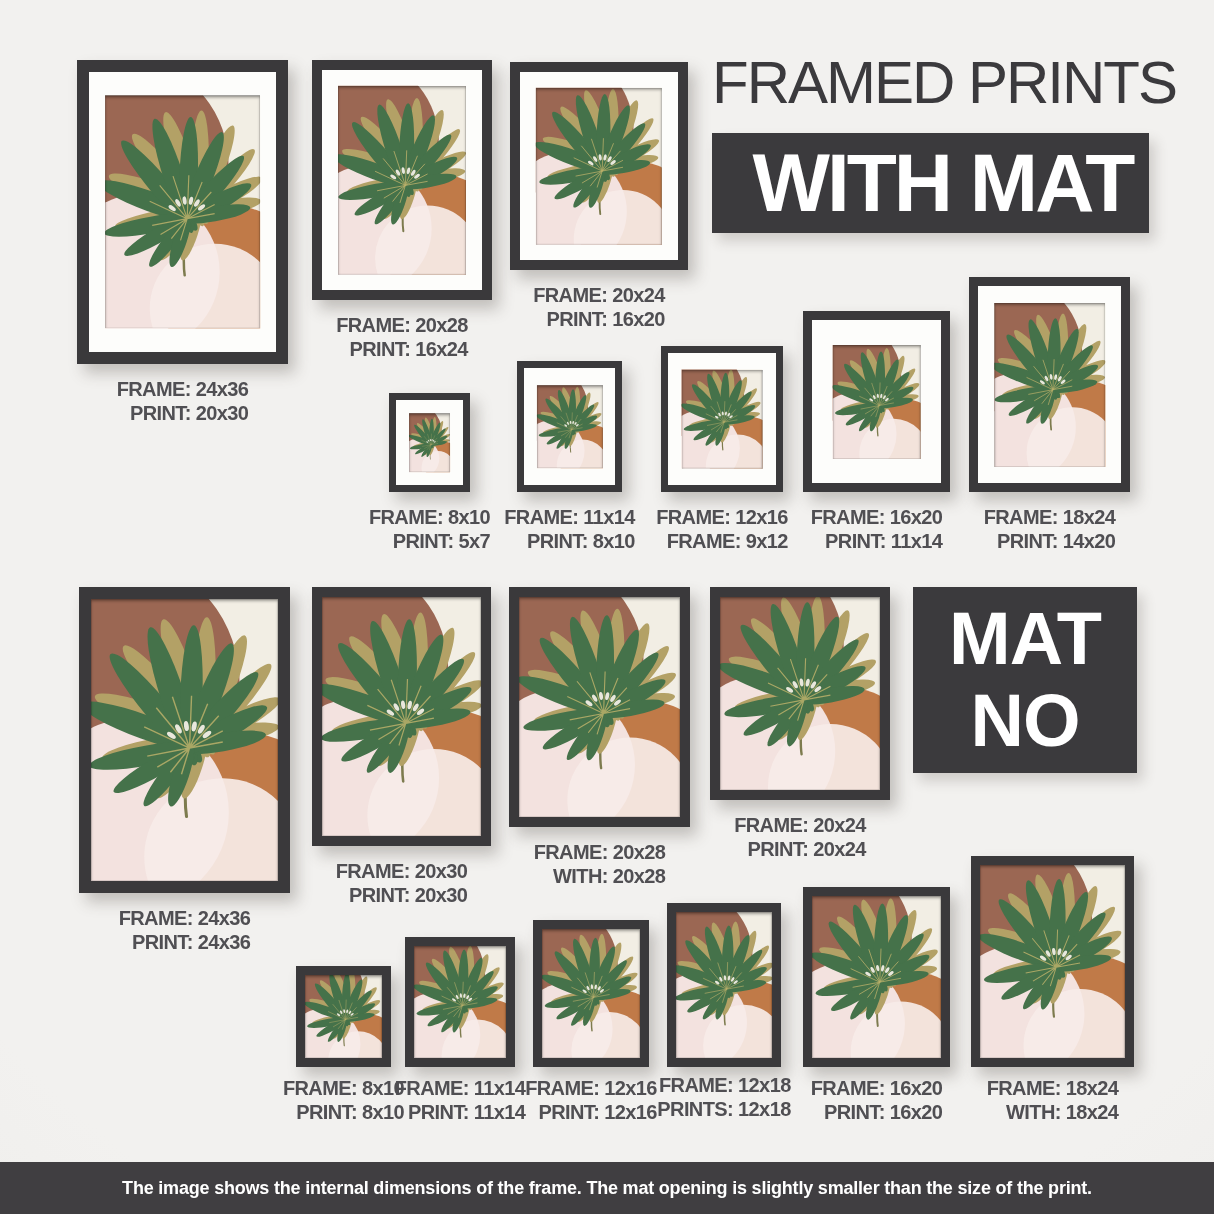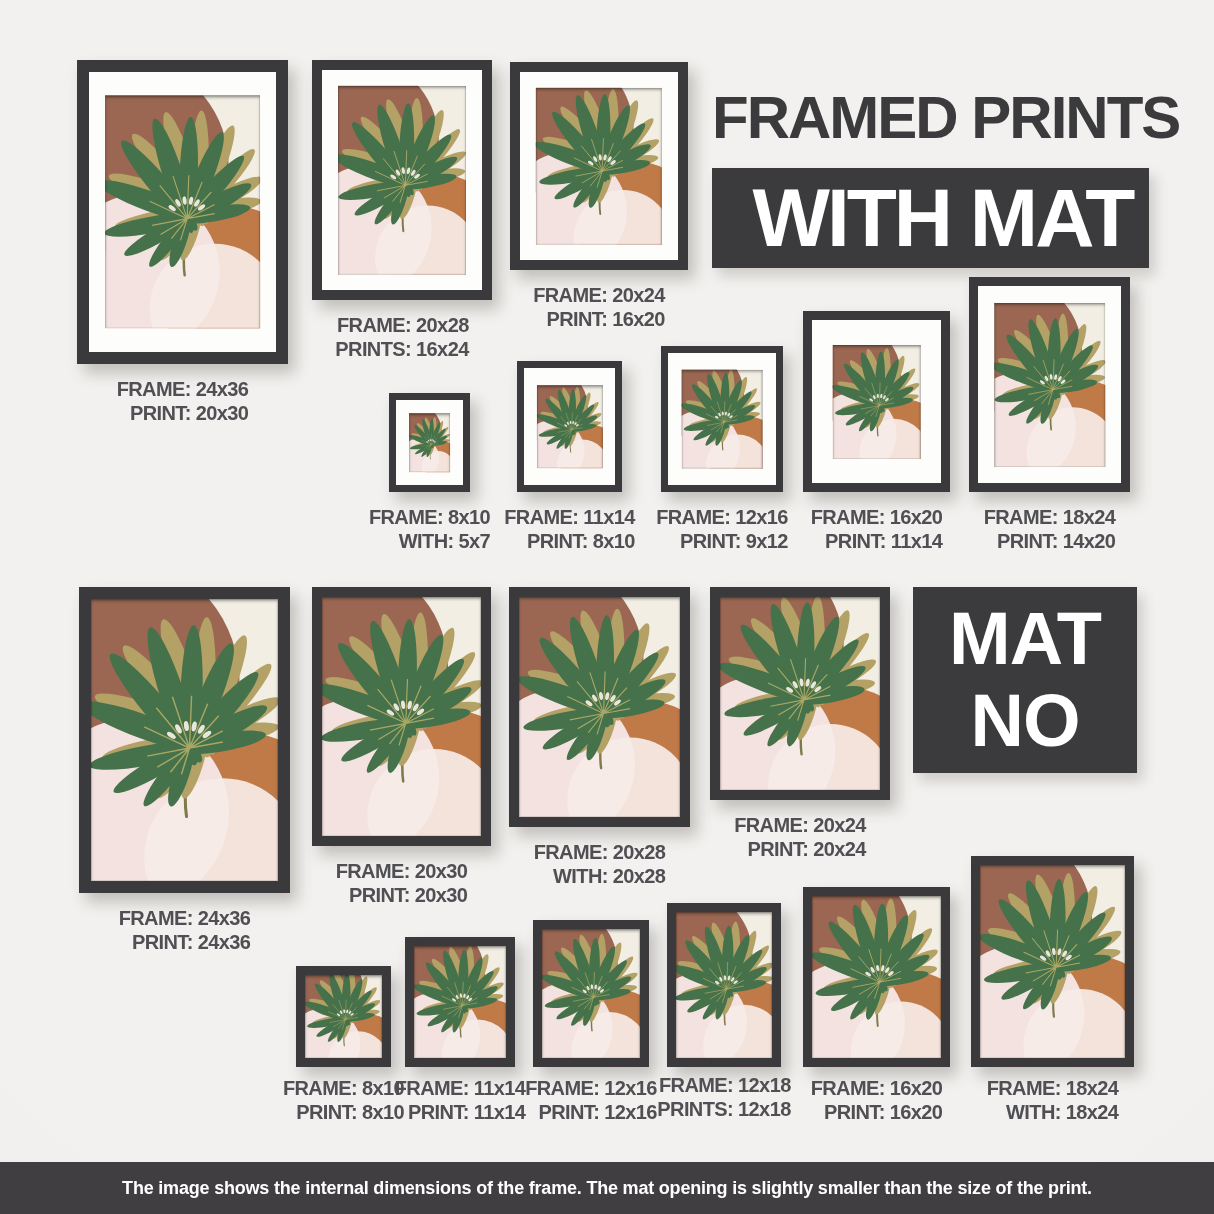--- a/index.html
+++ b/index.html
@@ -30,23 +30,22 @@
   }
   .art{width:100%; height:100%; display:block;}
   .lbl{
     position:relative; left:50%; transform:translateX(-50%);
     width:max-content; margin-top:13px; text-align:right;
     font-weight:bold; font-size:20px; line-height:24px;
     letter-spacing:-0.6px; color:var(--label);
   }
   .head{position:absolute; left:712px; top:48px; width:437px; text-align:center;}
   .head .t1{
-    font-weight:bold; font-size:60px; letter-spacing:-2px; color:var(--ink);
+    font-weight:normal; font-size:60px; letter-spacing:-2px; color:var(--ink);
     white-space:nowrap;
-    margin-top:35px;
   }
   .head .t2{
     margin-top:16px; height:100px; background:var(--panel); color:#fff;
     font-weight:bold; font-size:82px; letter-spacing:-3px;
     display:flex; align-items:center; justify-content:center;
     box-shadow:6px 8px 12px rgba(70,62,55,.20); white-space:nowrap;padding-left:24px;
   }
   .nomat-panel{
     position:absolute; left:913px; top:587px; width:224px; height:186px;
     background:var(--panel); color:#fff; font-weight:bold; font-size:74px;
@@ -131,21 +130,21 @@
   <div class="item" style="left:312px;top:60px;width:180px">
     <div class="fbox" style="height: 240px; border-width: 10px;">
         <div class="open" style="width:80.0%;height:85.7%">
           <svg class="art" viewBox="0 0 200 280" preserveAspectRatio="xMidYMid slice">
             <use href="#artSym"></use>
           </svg>
         </div>
       </div>
     <div class="lbl">
       <div>FRAME: 20x28</div>
-      <div>PRINTS: 16x24</div>
+      <div>PRINT: 16x24</div>
     </div>
   </div>
   <div class="item" style="left:510px;top:62px;width:178px">
     <div class="fbox" style="height: 208px; border-width: 10px;">
         <div class="open" style="width:80.0%;height:83.3%">
           <svg class="art" viewBox="0 0 200 280" preserveAspectRatio="xMidYMid slice">
             <use href="#artSym"></use>
           </svg>
         </div>
       </div>
@@ -157,21 +156,21 @@
   <div class="item" style="left:389px;top:393px;width:81px">
     <div class="fbox" style="height: 99px; border-width: 7px;">
         <div class="open" style="width:62.5%;height:70.0%">
           <svg class="art" viewBox="0 0 200 280" preserveAspectRatio="xMidYMid slice">
             <use href="#artSym"></use>
           </svg>
         </div>
       </div>
     <div class="lbl">
       <div>FRAME: 8x10</div>
-      <div>WITH: 5x7</div>
+      <div>PRINT: 5x7</div>
     </div>
   </div>
   <div class="item" style="left:517px;top:361px;width:105px">
     <div class="fbox" style="height: 131px; border-width: 7px;">
         <div class="open" style="width:72.7%;height:71.4%">
           <svg class="art" viewBox="0 0 200 280" preserveAspectRatio="xMidYMid slice">
             <use href="#artSym"></use>
           </svg>
         </div>
       </div>
@@ -183,21 +182,21 @@
   <div class="item" style="left:661px;top:346px;width:122px">
     <div class="fbox" style="height: 146px; border-width: 7px;">
         <div class="open" style="width:75.0%;height:75.0%">
           <svg class="art" viewBox="0 0 200 280" preserveAspectRatio="xMidYMid slice">
             <use href="#artSym"></use>
           </svg>
         </div>
       </div>
     <div class="lbl">
       <div>FRAME: 12x16</div>
-      <div>PRINT: 9x12</div>
+      <div>FRAME: 9x12</div>
     </div>
   </div>
   <div class="item" style="left:803px;top:311px;width:147px">
     <div class="fbox" style="height: 181px; border-width: 9px;">
         <div class="open" style="width:68.8%;height:70.0%">
           <svg class="art" viewBox="0 0 200 280" preserveAspectRatio="xMidYMid slice">
             <use href="#artSym"></use>
           </svg>
         </div>
       </div>

